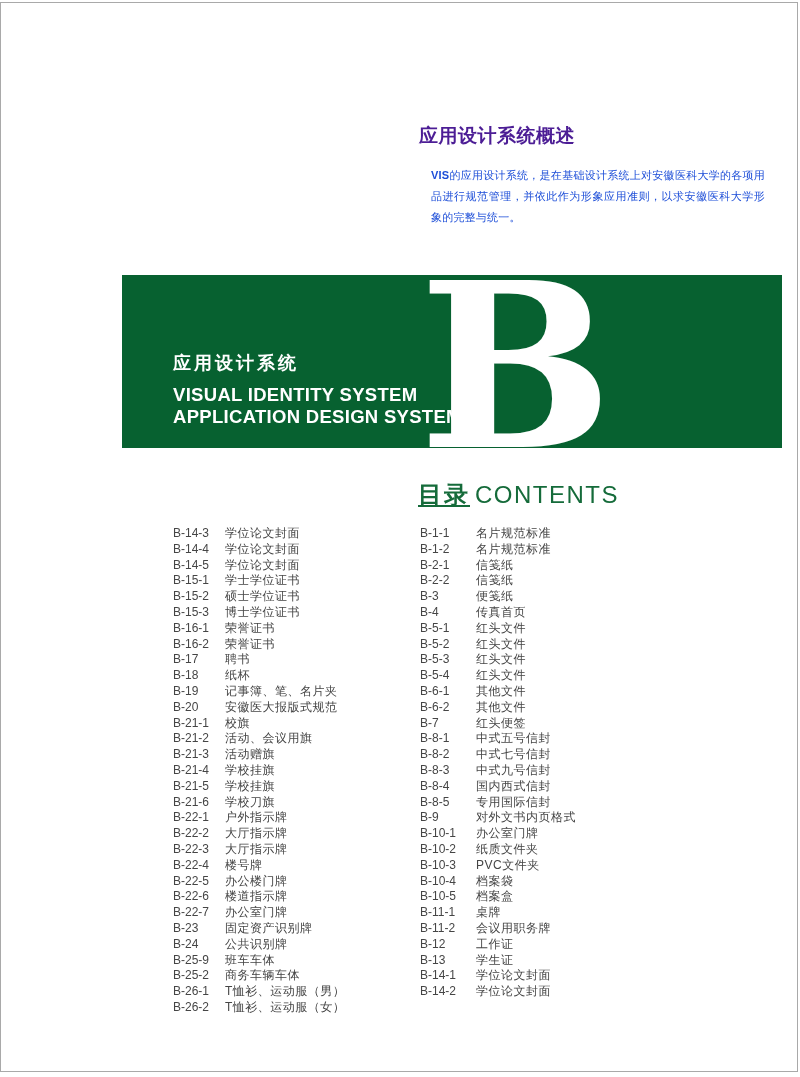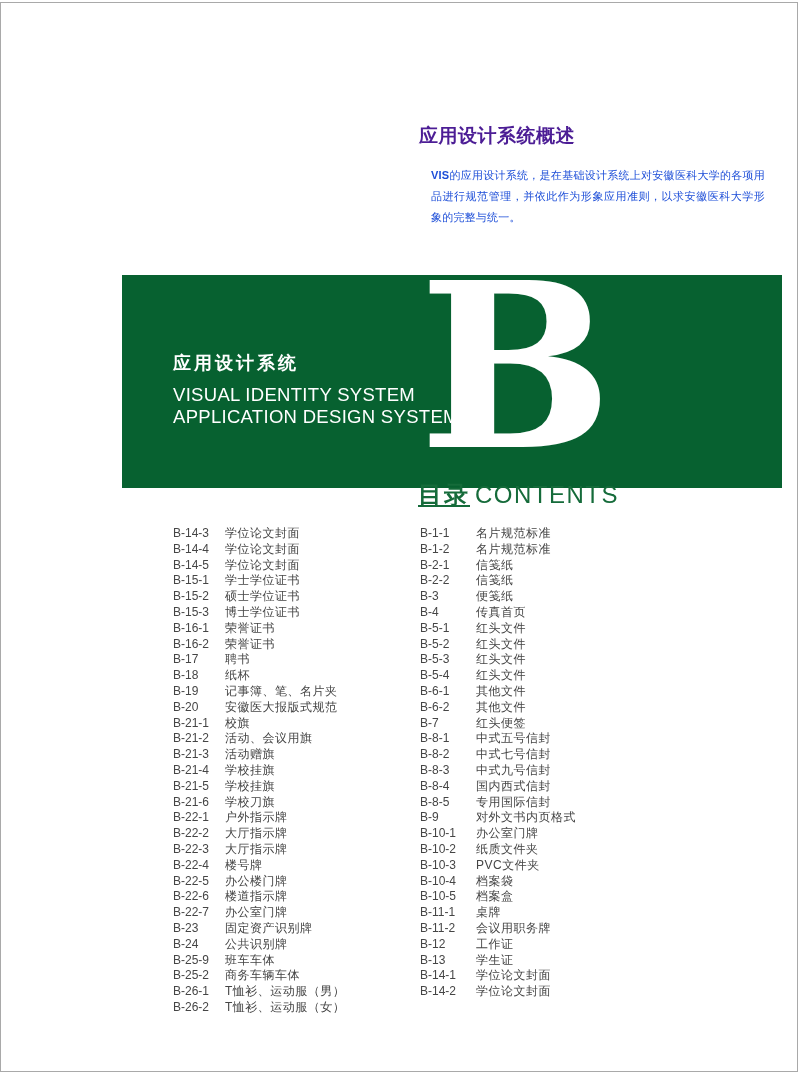--- a/index.html
+++ b/index.html
@@ -17,27 +17,27 @@
   .overview h2 {
     margin:0 0 16px 0; font-size:19px; font-weight:bold; letter-spacing:0.5px;
   }
   .overview p {
     margin:12px; font-size:11px; line-height:21px; color:#1d4ed8;
     text-align:justify; letter-spacing:0.2px;
   }
   .overview p b { font-weight:bold; }
 
   
-  .banner { position:absolute; left:122px; top:275px; width:660px; height:213px; }
+  .banner { position:absolute; left:122px; top:275px; width:660px; height:173px; }
   .banner-text { position:absolute; left:51px; top:76px; color:#ffffff; }
   .banner-cn {
     font-size:18px; font-weight:bold; letter-spacing:3px; margin-bottom:9px;
   }
   .banner-en {
-    font-size:18.5px; line-height:21.5px; letter-spacing:0.3px; font-weight:normal;
+    font-size:18.5px; line-height:21.5px; letter-spacing:0.3px; font-weight:bold;
   }
   .banner-letter {
     position:absolute; left:297px; top:5px; height:173px;
     display:flex; align-items:center;
     font-family:"DejaVu Serif","Liberation Serif",serif;
     font-weight:700; font-size:229px; color:#ffffff;
   }
 
   
   .contents-head { position:absolute; left:418px; top:479px; white-space:nowrap; }

